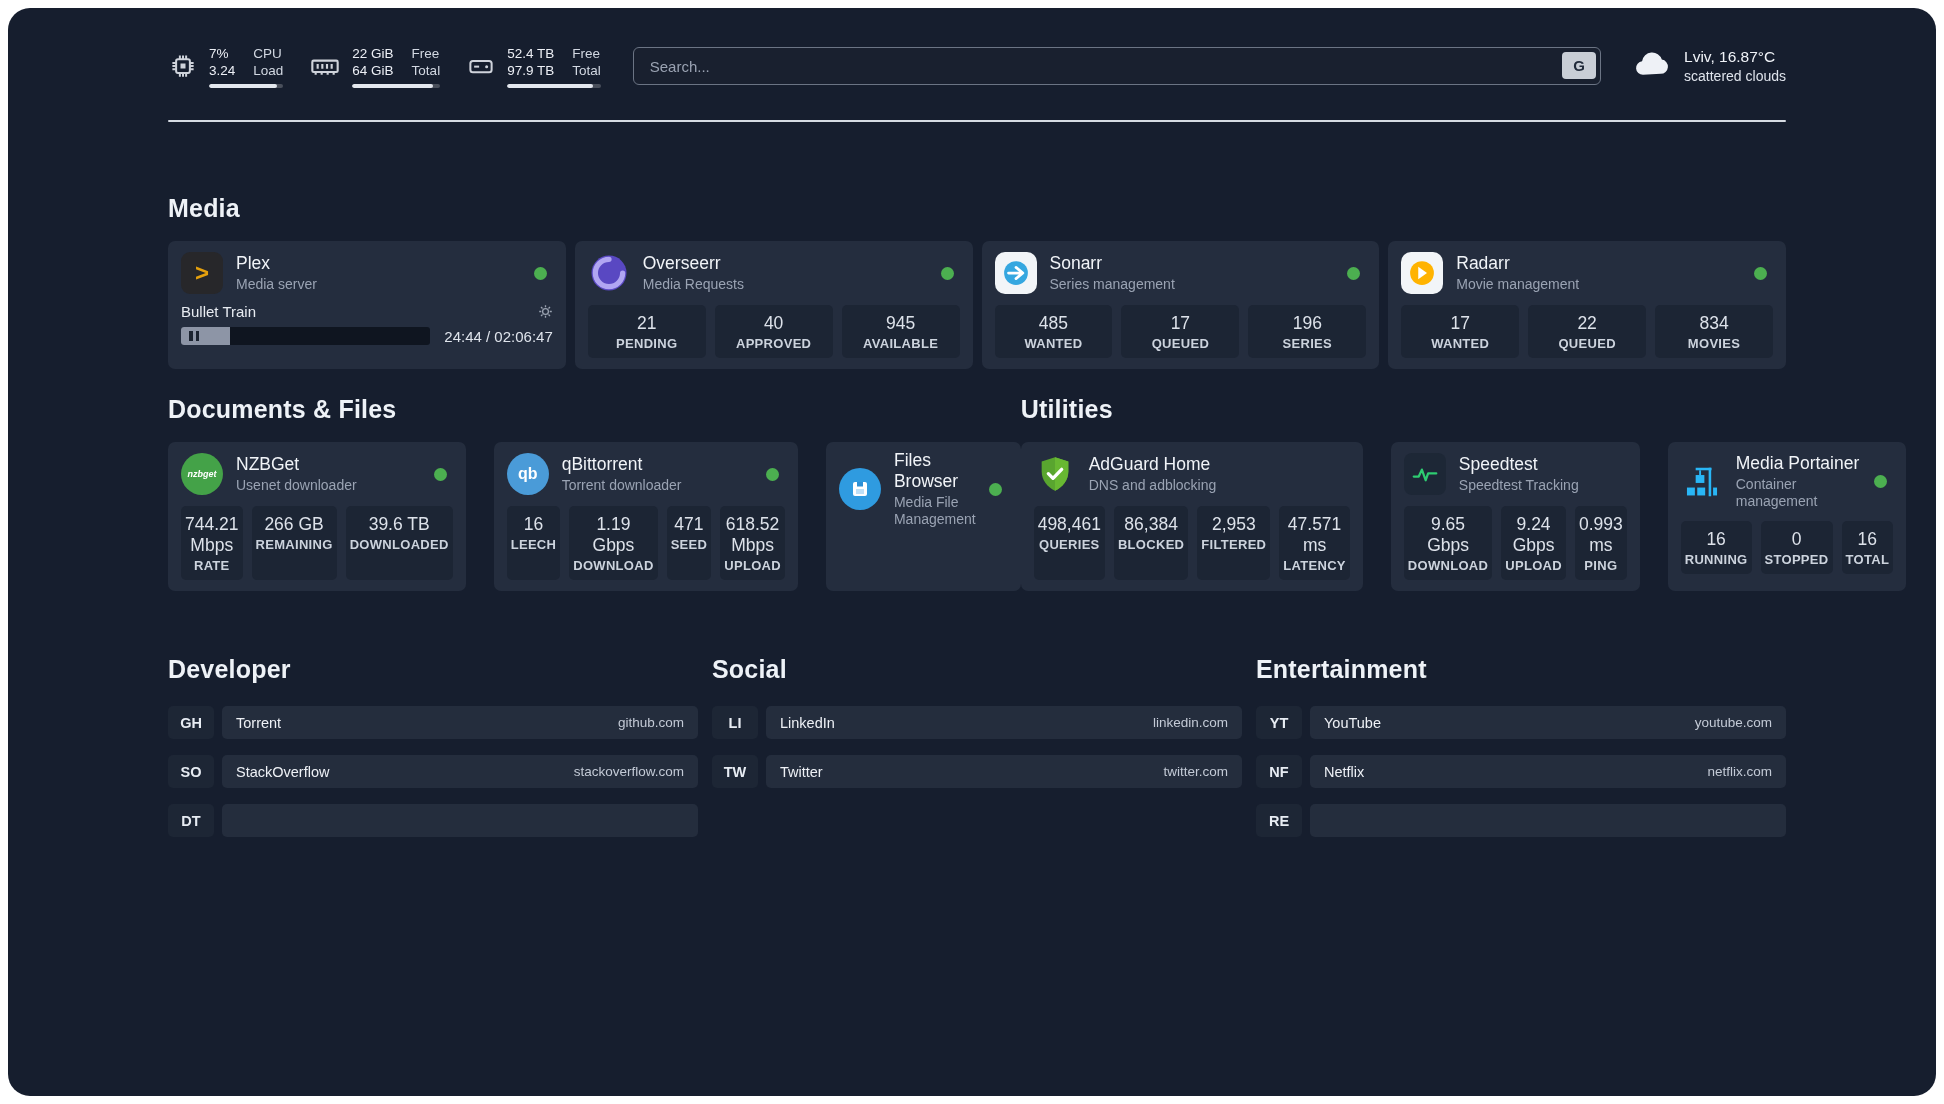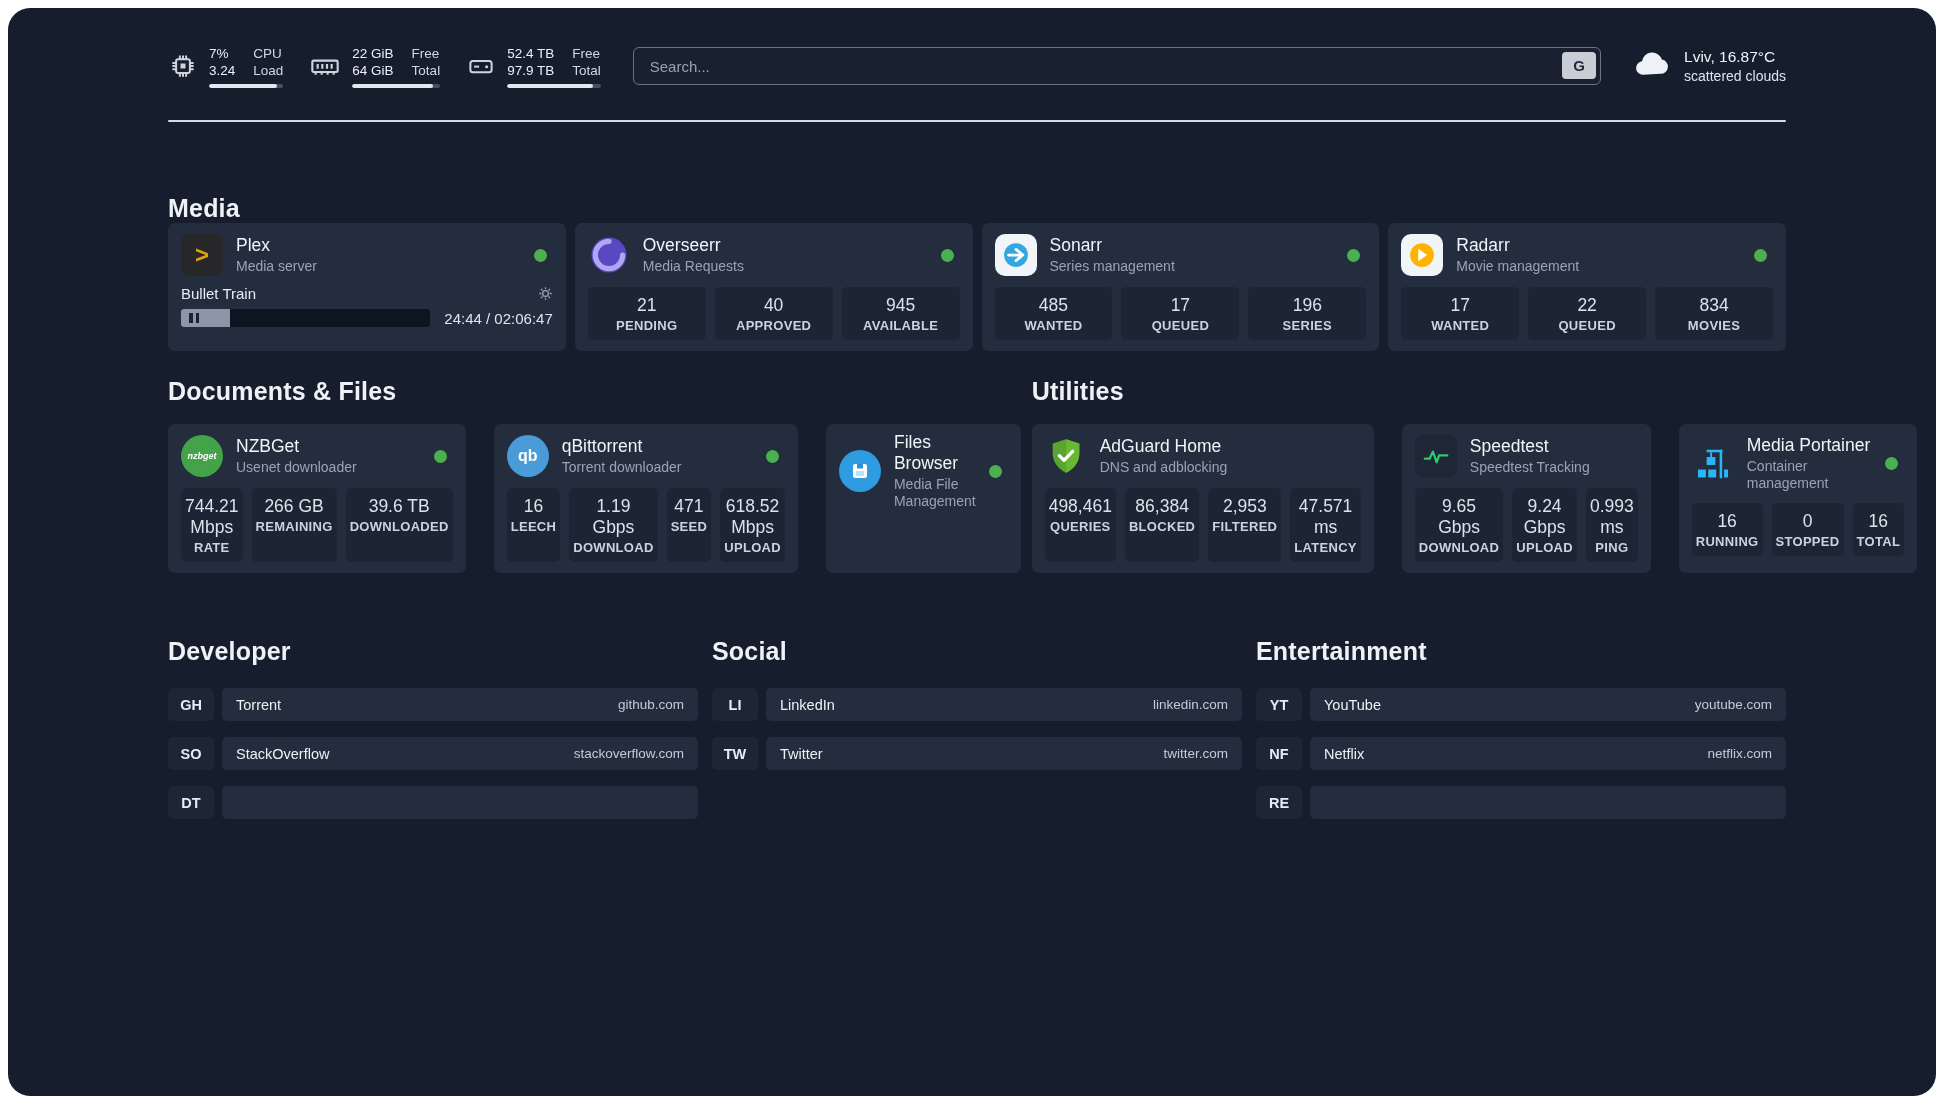--- a/index.html
+++ b/index.html
@@ -43,22 +43,22 @@
     font-family:"Liberation Sans", sans-serif; cursor:pointer;
   }
   .weather { display:flex; align-items:center; gap:13px; }
   .weather-loc { font-size:15.5px; color:#f0f3f8; line-height:20px; }
   .weather-cond { font-size:14px; color:#dfe4ec; line-height:18px; }
 
   .divider { height:2px; background:#d6dbe3; border-radius:1px; margin-top:28px; }
 
   
   .section-title { font-size:25px; font-weight:600; color:#eef2f7; letter-spacing:.2px; }
-  .title-media { margin:72px 0 0; }
-  .twocol { display:grid; grid-template-columns:1fr 1fr; gap:11px; }
+  .title-media { margin:72px 0 18px; }
+  .twocol { display:grid; grid-template-columns:1fr 1fr; }
   .col-title { margin:26px 0 18px; }
   .bm-title { margin:64px 0 22px; }
 
   .media-grid { display:grid; grid-template-columns:repeat(4,1fr); gap:9px; }
   .col-stack { display:flex; flex-direction:row; gap:28px; }
 
   .card { background:#242d3e; border-radius:7px; padding:11px 13px; }
   .card.slim { padding:8px 13px; }
   .card-header { display:flex; align-items:center; gap:13px; }
   .app-text { display:flex; flex-direction:column; }

